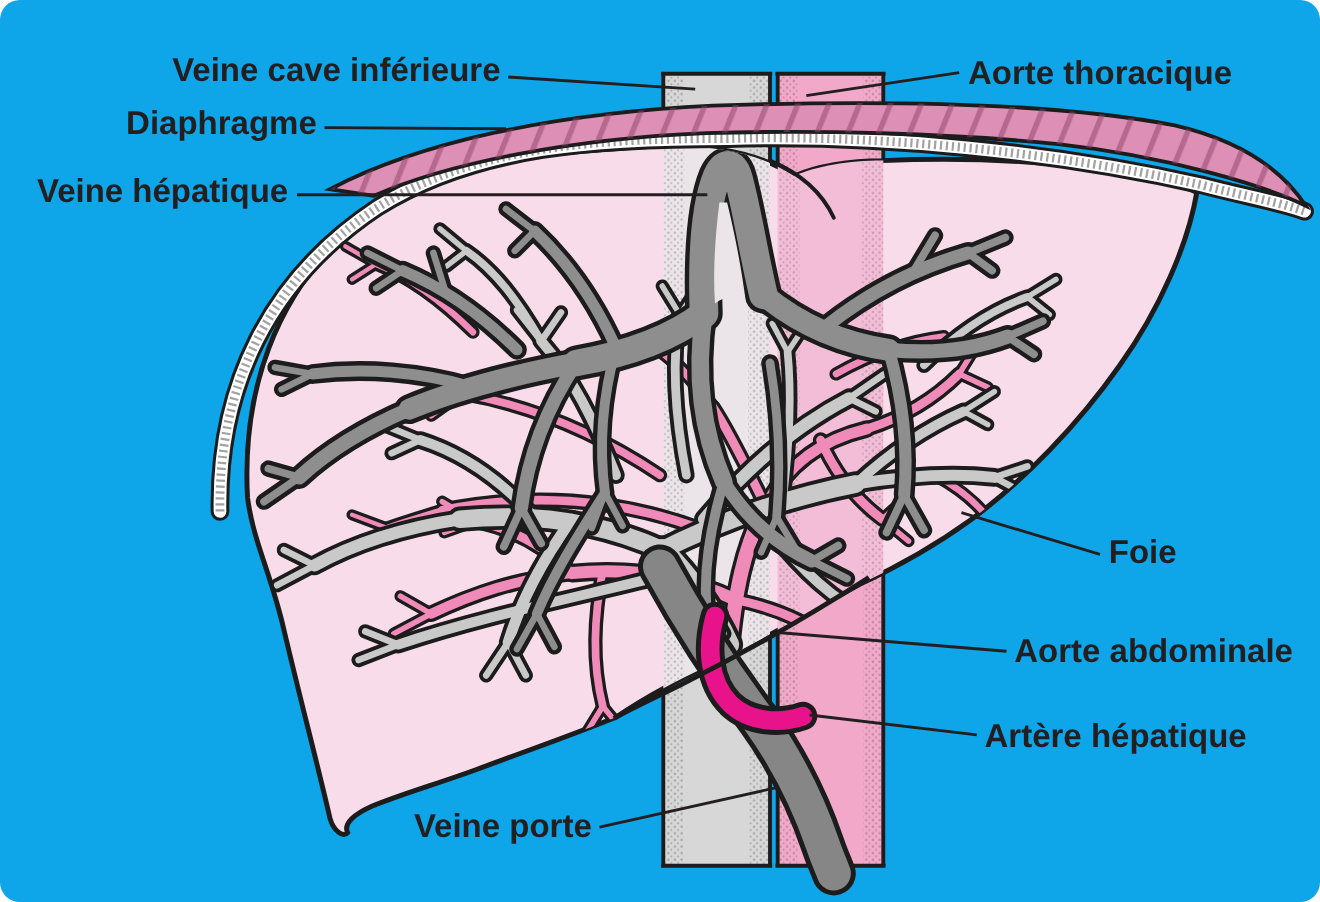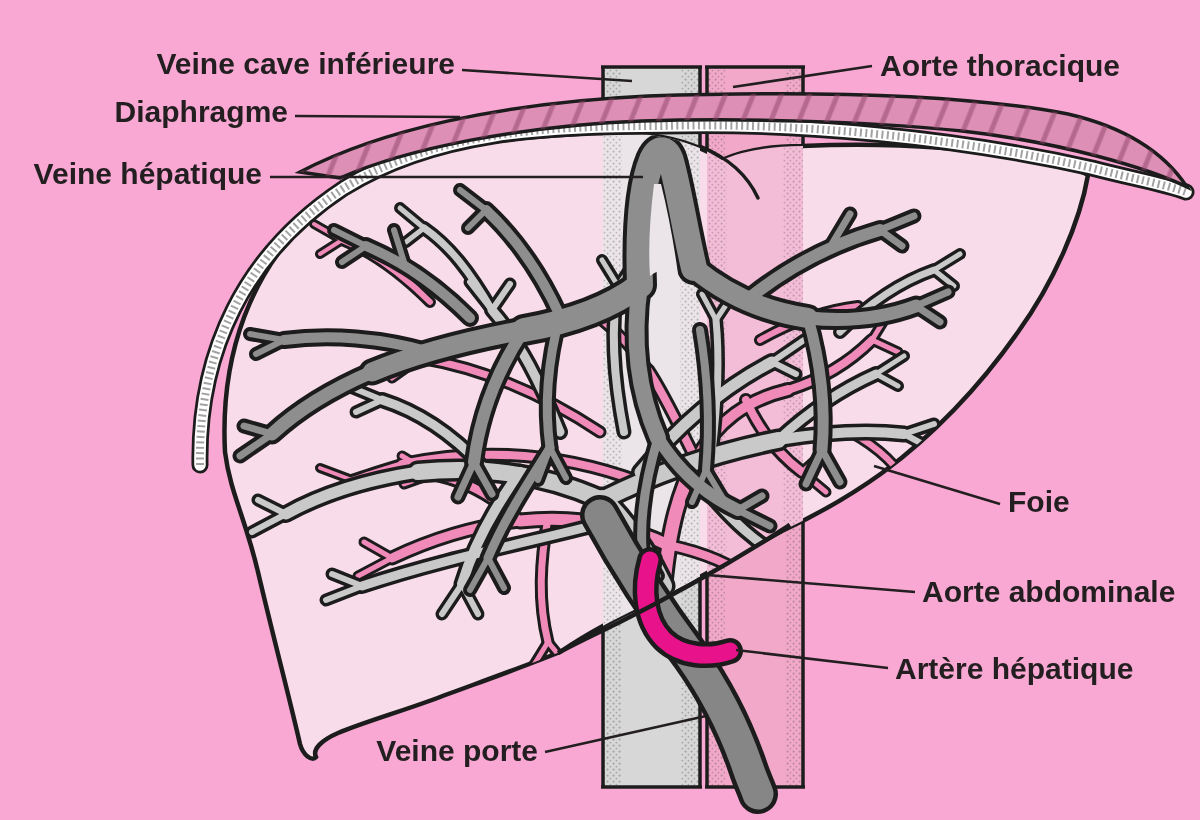--- a/index.html
+++ b/index.html
@@ -1,16 +1,16 @@
 <!DOCTYPE html>
 <html><head>
 <meta charset="utf-8">
 <style>
   html,body{margin:0;padding:0;background:#ffffff;width:1200px;height:820px;overflow:hidden;}
-  .stage{position:relative;width:1200px;height:820px;background:#f9a8d4;}
+  .stage{position:relative;width:1200px;height:820px;background:#0ea5e9;border-radius:18px;}
   svg{display:block;}
   .lbl{
     font-family:"Liberation Sans","DejaVu Sans",sans-serif;
     font-weight:700;
     font-size:30px;
     fill:#231f20;
   }
   .leader{stroke:#231f20;stroke-width:2.6;fill:none;}
 </style>
 </head>

